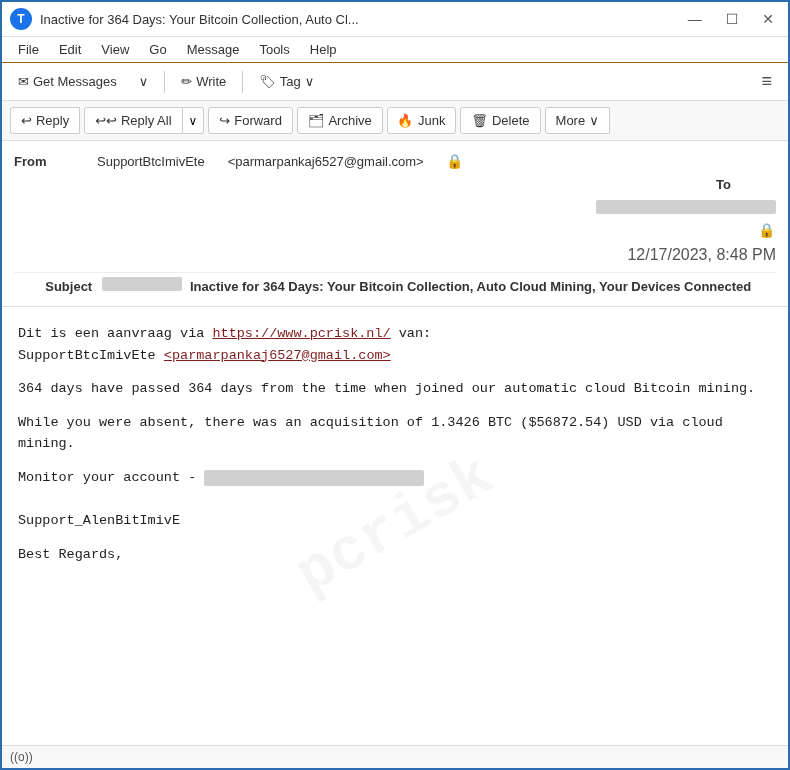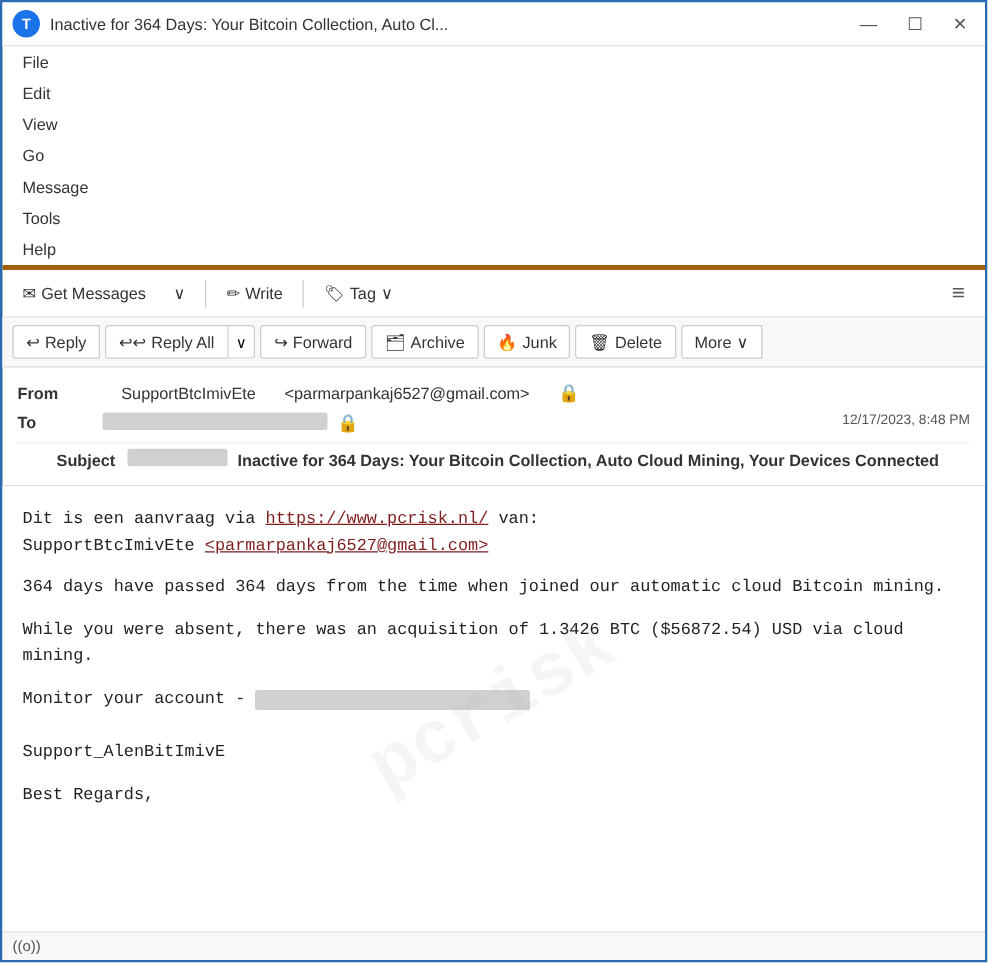--- a/index.html
+++ b/index.html
@@ -61,22 +61,21 @@
       background: none;
       border: none;
       padding: 2px 6px;
     }
 
     
     .menubar {
       display: flex;
       padding: 2px 8px;
       gap: 4px;
-      border-bottom: 4px solid #a16207;
-      flex-direction: column;
+      border-bottom: 1px solid #a16207;
     }
     .menu-item {
       padding: 3px 8px;
       cursor: pointer;
       font-size: 13px;
       color: #333;
     }
 
     
     .toolbar-top {
@@ -177,26 +176,27 @@
       border-radius: 2px;
       opacity: 0.6;
     }
     .from-row {
       display: flex;
       align-items: flex-end;
       gap: 23px;
     }
     .to-row {
       display: flex;
-      align-items: flex-start;
+      align-items: flex-end;
       gap: 8px;
+      flex-direction: column;
     }
     .to-right {
       margin-left: auto;
-      font-size: 11px;
+      font-size: 16px;
       color: #555;
     }
     .lock-icon {
       font-size: 14px;
       color: #555;
     }
     .subject-row {
       padding: 4px 0;
       border-top: 1px solid #eee;
       margin-top: 4px;

